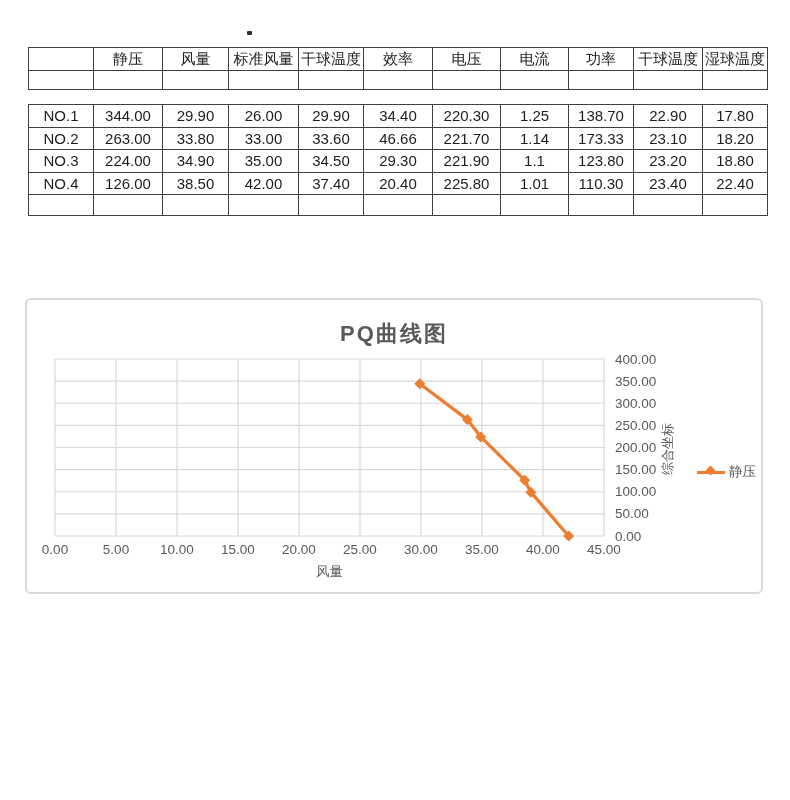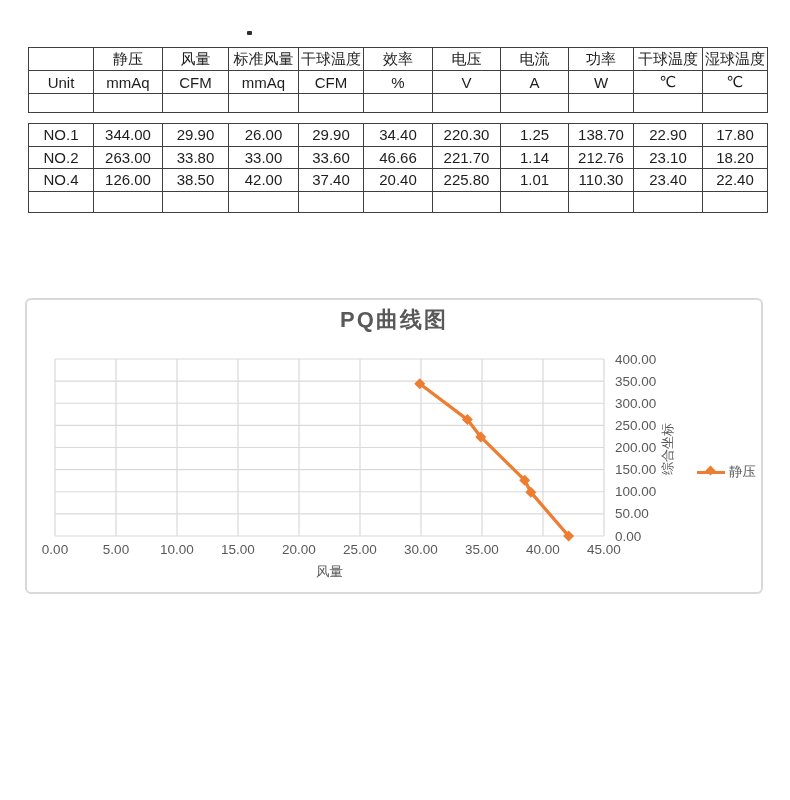--- a/index.html
+++ b/index.html
@@ -12,34 +12,34 @@
   .tbl{
     border-collapse:collapse;table-layout:fixed;width:739px;
     position:absolute;left:28px;
     font-size:15px;color:#1d1d1d;
   }
   .tbl td{
     border:1.6px solid #3f3f3f;text-align:center;vertical-align:middle;
     padding:0;overflow:hidden;white-space:nowrap;
   }
   #tbl-head{top:47px;}
-  #tbl-body{top:123px;}
+  #tbl-body{top:104px;}
   #tbl-head tr.r-head td{height:22px;}
   #tbl-head tr.r-unit td{height:22px;}
   #tbl-head tr.r-blank td{height:18px;}
   #tbl-body tr.r-data td{height:21.5px;}
   #tbl-body tr.r-blank td{height:20px;}
   
   .chart-box{
     position:absolute;left:25px;top:298px;width:738px;height:296px;
     background:#ffffff;border:2px solid #d9d9d9;border-radius:6px;
     box-sizing:border-box;
   }
   .chart-title{
-    position:absolute;left:0;top:5px;width:100%;text-align:center;
+    position:absolute;left:0;top:19px;width:100%;text-align:center;
     font-size:22px;font-weight:600;color:#595959;letter-spacing:2px;
   }
   .plot-svg{position:absolute;left:0;top:0;}
   .plot-svg text{
     font-family:"Liberation Sans","DejaVu Sans",sans-serif;
     font-size:13.5px;fill:#595959;
   }
   .x-title{
     position:absolute;left:28px;top:263px;width:549px;text-align:center;
     font-size:13.5px;color:#595959;
@@ -87,33 +87,20 @@
     <td>静压</td>
     <td>风量</td>
     <td>标准风量</td>
     <td>干球温度</td>
     <td>效率</td>
     <td>电压</td>
     <td>电流</td>
     <td>功率</td>
     <td>干球温度</td>
     <td>湿球温度</td>
-  </tr>
-  <tr class="r-unit">
-    <td>Unit</td>
-    <td>mmAq</td>
-    <td>CFM</td>
-    <td>mmAq</td>
-    <td>CFM</td>
-    <td>%</td>
-    <td>V</td>
-    <td>A</td>
-    <td>W</td>
-    <td>℃</td>
-    <td>℃</td>
   </tr>
   <tr class="r-blank">
     <td></td>
         <td></td>
         <td></td>
     <td></td>
         <td></td>
         <td></td>
     <td></td>
         <td></td>
@@ -154,23 +141,36 @@
   </tr>
   <tr class="r-data">
     <td>NO.2</td>
     <td>263.00</td>
     <td>33.80</td>
     <td>33.00</td>
     <td>33.60</td>
     <td>46.66</td>
     <td>221.70</td>
     <td>1.14</td>
-    <td>212.76</td>
+    <td>173.33</td>
     <td>23.10</td>
     <td>18.20</td>
+  </tr>
+  <tr class="r-data">
+    <td>NO.3</td>
+    <td>224.00</td>
+    <td>34.90</td>
+    <td>35.00</td>
+    <td>34.50</td>
+    <td>29.30</td>
+    <td>221.90</td>
+    <td>1.1</td>
+    <td>123.80</td>
+    <td>23.20</td>
+    <td>18.80</td>
   </tr>
   <tr class="r-data">
     <td>NO.4</td>
     <td>126.00</td>
     <td>38.50</td>
     <td>42.00</td>
     <td>37.40</td>
     <td>20.40</td>
     <td>225.80</td>
     <td>1.01</td>

